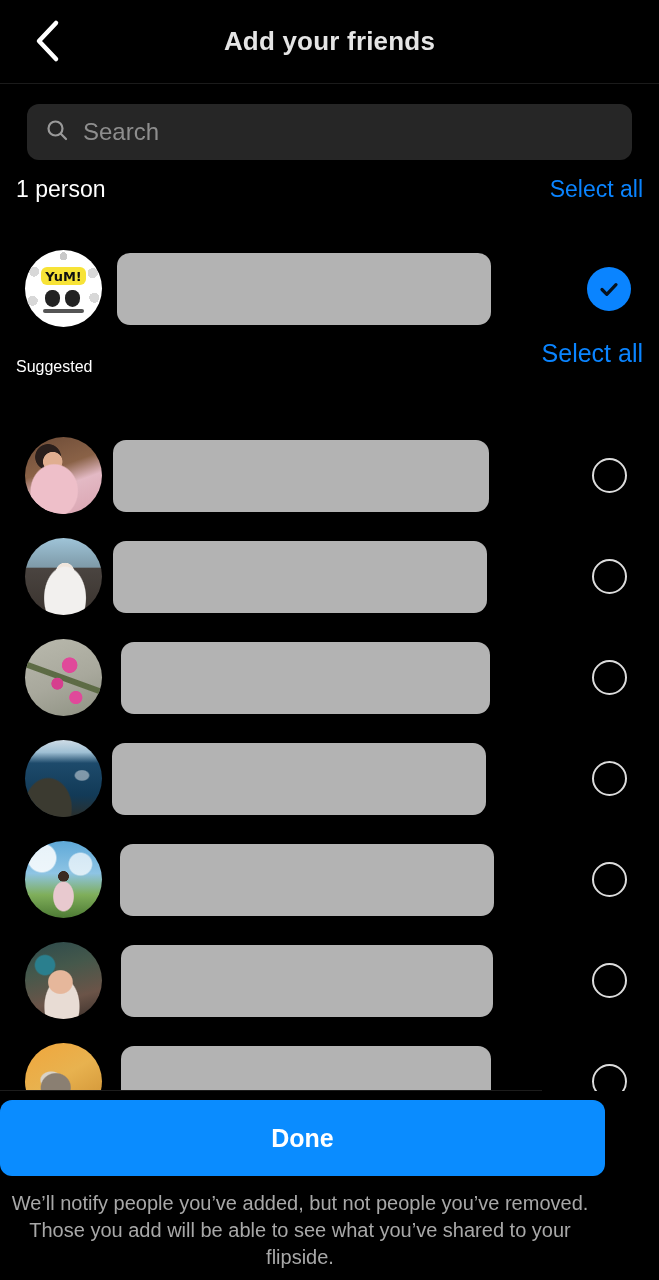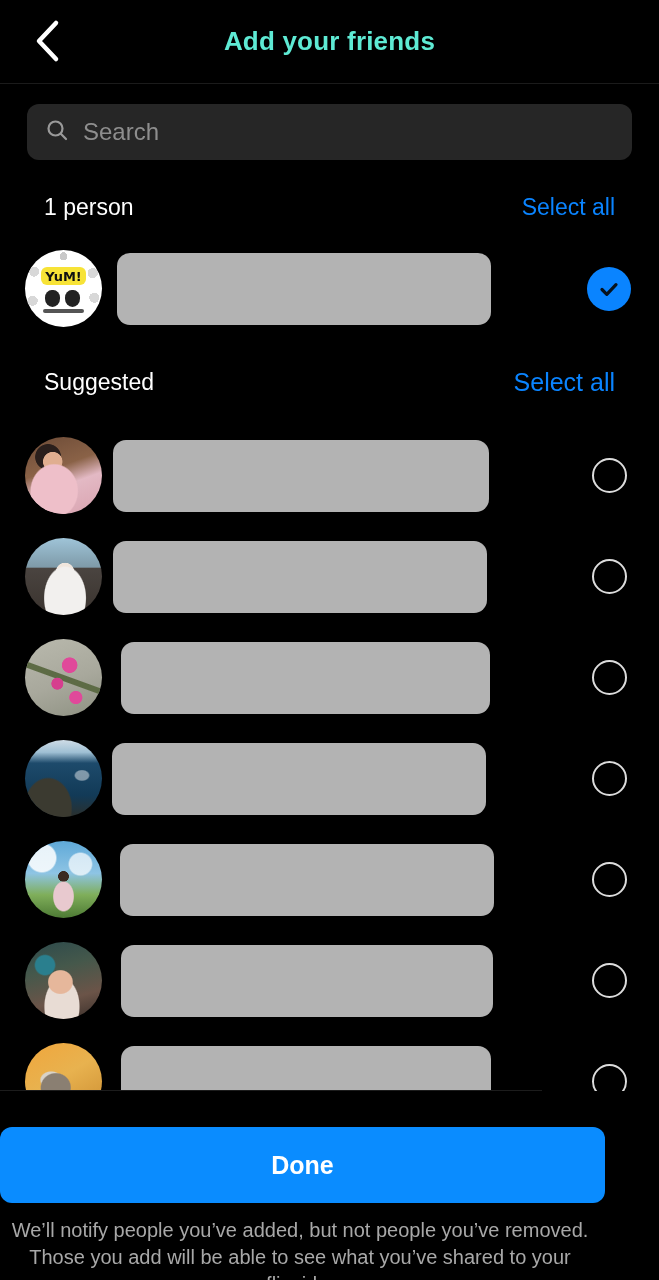--- a/index.html
+++ b/index.html
@@ -40,21 +40,21 @@
     align-items: center;
     justify-content: center;
     cursor: pointer;
     background: none;
     border: none;
   }
   .back-btn svg { display: block; }
   .header-title {
     width: 659px;
     text-align: center;
-    color: #5eead4;
+    color: #e5e5e5;
     font-size: 26px;
     font-weight: bold;
     letter-spacing: 0.2px;
   }
 
   
   .search-wrap {
     position: absolute;
     top: 104px;
     left: 27px;
@@ -86,30 +86,29 @@
     left: 0;
     width: 659px;
     height: 915px;
     overflow: hidden;
   }
 
   .section-head {
     position: relative;
     height: 62px;
     display: flex;
-    align-items: center;
     justify-content: space-between;
-    padding: 0 44px;
+    padding: 0 16px;
   }
   .section-title {
     color: #ffffff;
     font-size: 23px;
     font-weight: normal;
   }
-  .section-title.big { font-size: 23px; }
+  .section-title.big { font-size: 16px; margin-top: 19px; }
   .section-action {
     color: #0a84ff;
     font-size: 23px;
     font-weight: 500;
     cursor: pointer;
   }
   .section-action.big { font-size: 25px; margin-left: 8px; }
 
   .row {
     position: relative;
@@ -168,21 +167,21 @@
 
   
   .footer {
     position: absolute;
     left: 0;
     bottom: 0;
     width: 542px;
     height: 190px;
     background: #000000;
     border-top: 1px solid #1c1c1c;
-    padding-top: 36px;
+    padding-top: 9px;
   }
   .done-btn {
     display: block;
     width: 605px;
     height: 76px;
     margin: 0 auto;
     background: #0a8cff;
     border: none;
     border-radius: 12px;
     color: #ffffff;

